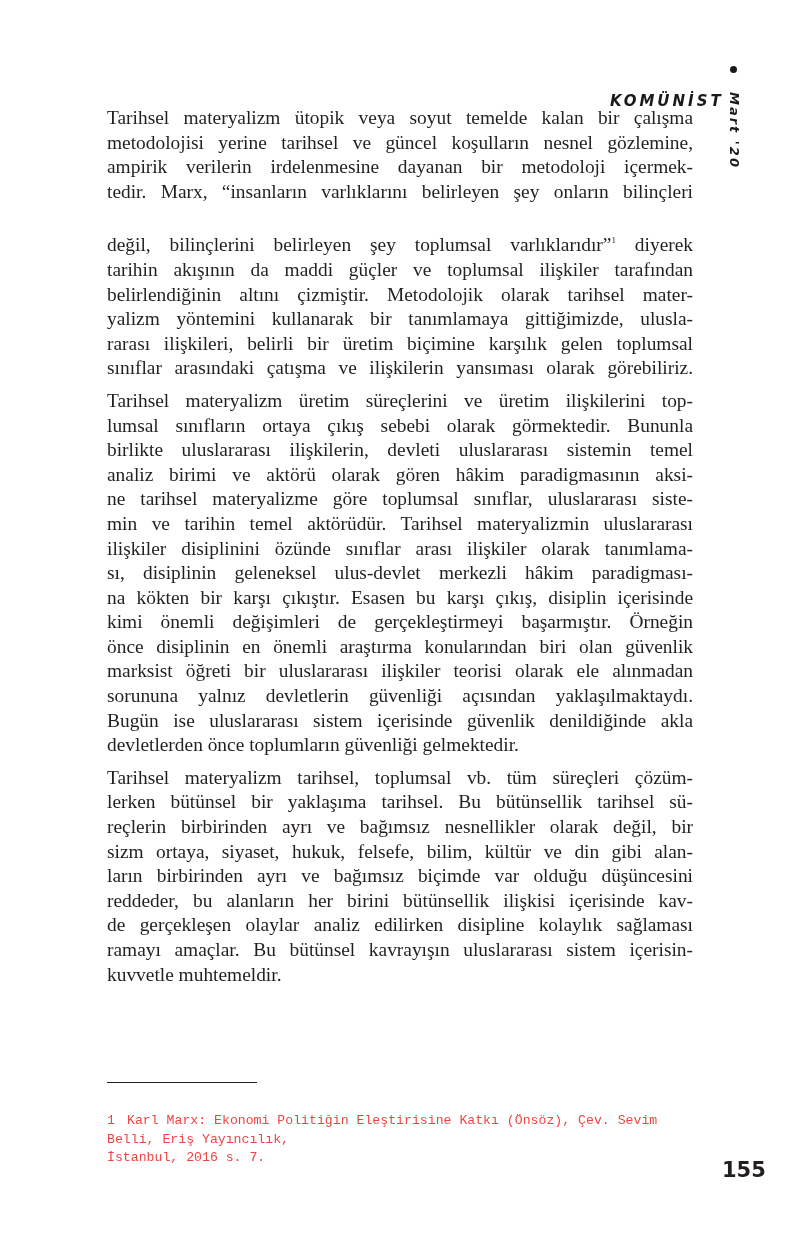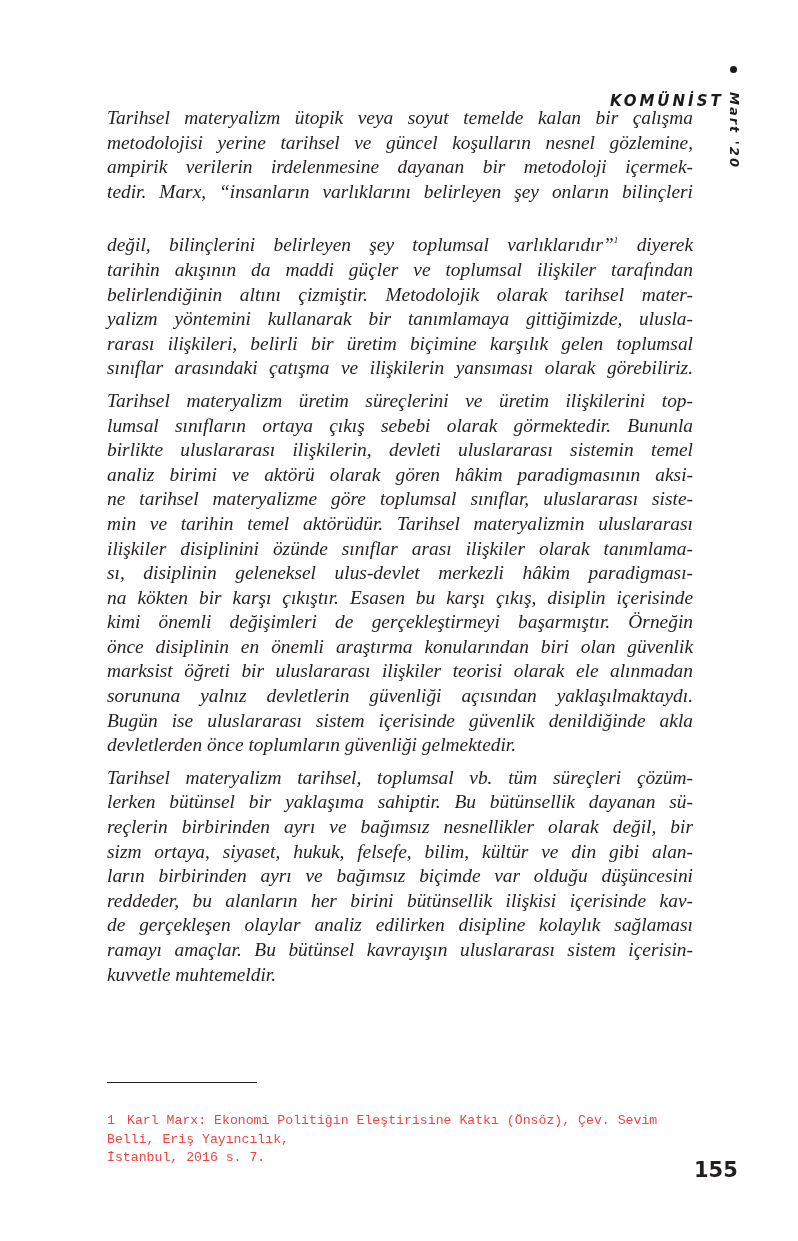--- a/index.html
+++ b/index.html
@@ -18,32 +18,32 @@
   }
   .body-text {
     position: absolute; left: 107px; top: 106px; width: 586px;
     font-family: "Liberation Serif", serif; font-size: 19.4px; color: #231f20;
   }
   .line {
     display: block; height: 24.6px; line-height: 24.6px;
     text-align: justify; text-align-last: justify; white-space: nowrap;
   }
   .line.last { text-align-last: left; }
-  .line-inner { display: block; white-space: normal; text-align: justify; text-align-last: justify; font-style: italic; }
+  .line-inner { display: block; white-space: normal; text-align: justify; text-align-last: justify; }
   .line.last .line-inner { text-align-last: left; }
   .para { margin-bottom: 8px; }
   sup { font-size: 9px; vertical-align: 8px; line-height: 0; }
   .fn-rule { position: absolute; left: 107px; top: 1082px; width: 150px; height: 1px; background: #231f20; }
   .footnote {
     position: absolute; left: 107px; top: 1088px; width: 590px;
     font-family: Liberation Mono, monospace; font-size: 13.2px; line-height: 18.5px; color: #ef4444; margin-top: 24px;
   }
   .fn-num { display: inline-block; width: 20px; }
   .page-number {
-    position: absolute; left: 694px; top: 1158px;
+    position: absolute; left: 722px; top: 1158px;
     font-family: "DejaVu Sans", sans-serif; font-weight: bold; font-size: 21px; color: #231f20;
   }
 </style>
 </head>
 <body>
 
 <div>
   <div class="header">KOMÜNİST</div>
   <div class="bullet"></div>
   <div class="side-date">Mart '20</div>
@@ -129,21 +129,21 @@
     <span class="line last">
         <span class="line-inner">devletlerden önce toplumların güvenliği gelmektedir.</span>
       </span>
   </div>
 
   <div class="para">
     <span class="line">
         <span class="line-inner">Tarihsel materyalizm tarihsel, toplumsal vb. tüm süreçleri çözüm-</span>
       </span>
     <span class="line">
-        <span class="line-inner">lerken bütünsel bir yaklaşıma sahiptir. Bu bütünsellik dayanan sü-</span>
+        <span class="line-inner">lerken bütünsel bir yaklaşıma tarihsel. Bu bütünsellik tarihsel sü-</span>
       </span>
     <span class="line">
         <span class="line-inner">reçlerin birbirinden ayrı ve bağımsız nesnellikler olarak değil, bir</span>
       </span>
     <span class="line">
         <span class="line-inner">sizm ortaya, siyaset, hukuk, felsefe, bilim, kültür ve din gibi alan-</span>
       </span>
     <span class="line">
         <span class="line-inner">ların birbirinden ayrı ve bağımsız biçimde var olduğu düşüncesini</span>
       </span>

